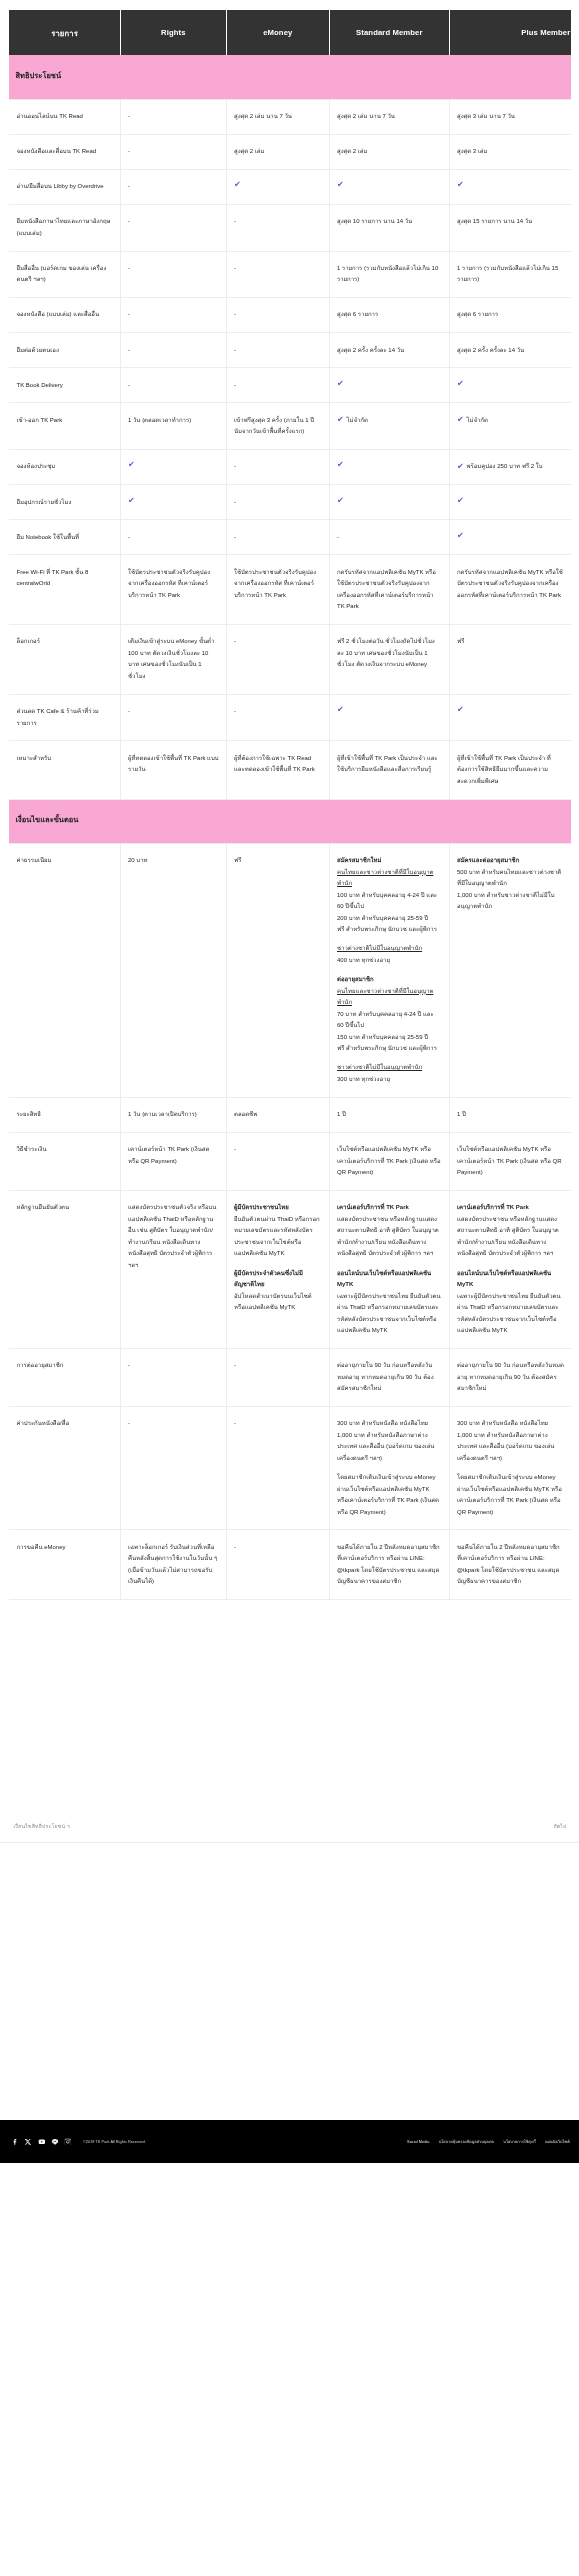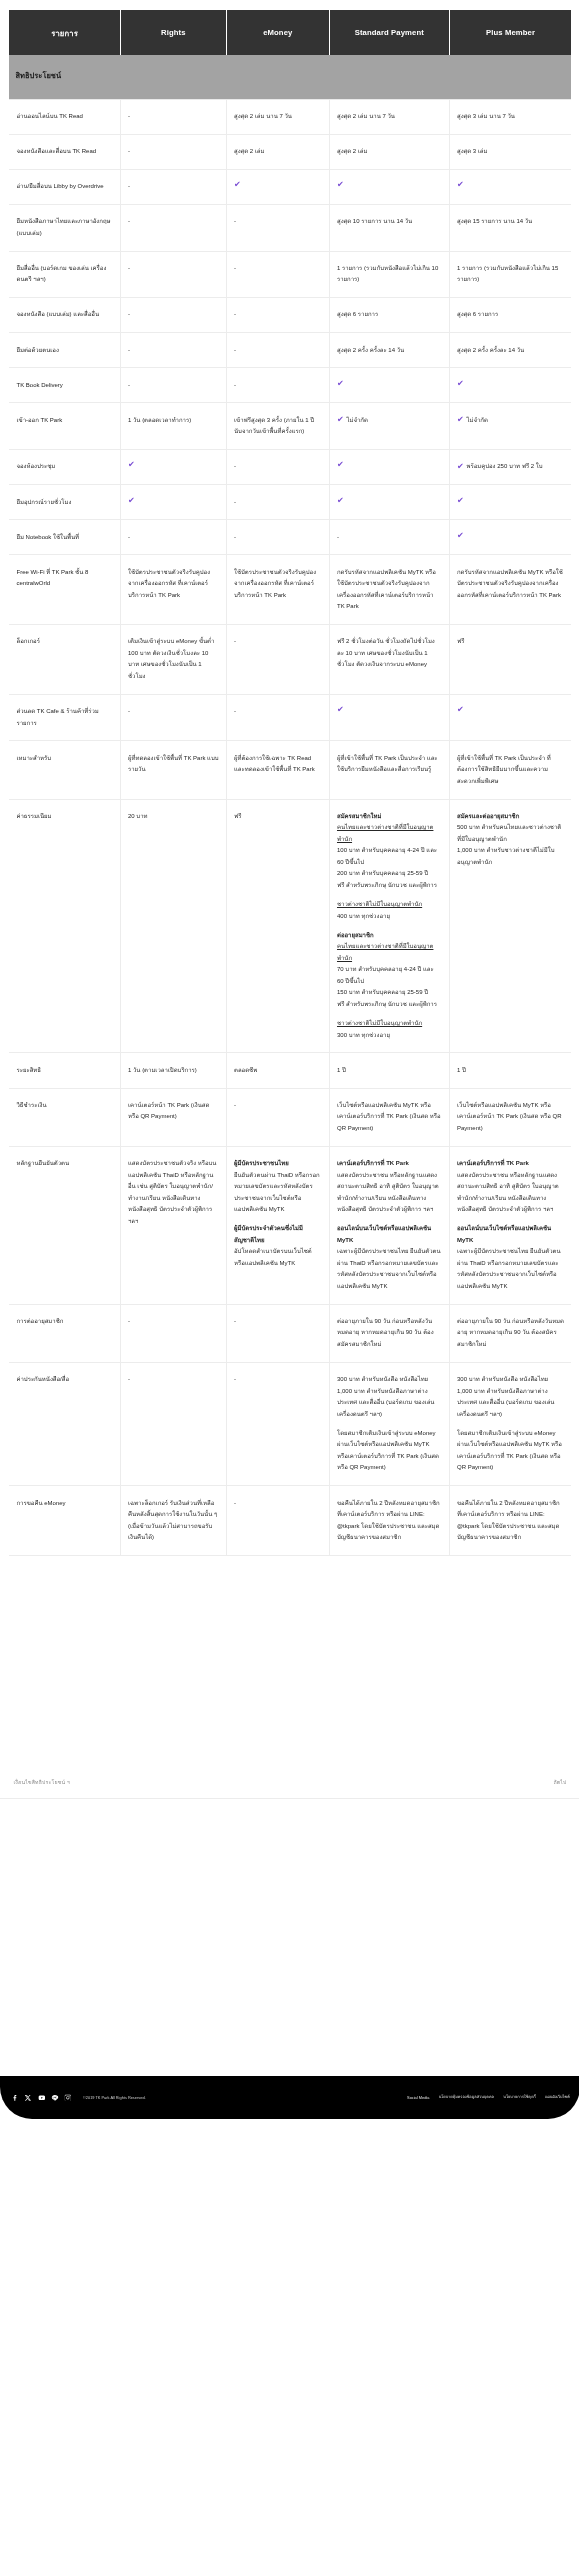--- a/index.html
+++ b/index.html
@@ -6,21 +6,20 @@
   html, body {
     margin: 0; padding: 0;
     background: #ffffff;
     font-family: "Liberation Sans", "DejaVu Sans", sans-serif;
   }
   .page {
     width: 580px;
     position: relative;
     background: #ffffff;
     overflow: hidden;
-    border-radius: 32px;
   }
 
   
   .cmp-wrap { padding: 0 9.3px; }
   table.cmp {
     width: 561px;
     border-collapse: collapse;
     table-layout: fixed;
     margin-top: 10.3px;
   }
@@ -34,30 +33,30 @@
     background: #333333;
     color: #ffffff;
     font-size: 7.7px;
     font-weight: bold;
     text-align: center;
     vertical-align: middle;
     height: 45px;
     border-right: 0.5px solid #ffffff;
     letter-spacing: 0.1px;
   }
-  thead th:last-child { border-right: none; }
+  thead th:last-child { border-right: none; text-align: right; }
 
   tr.section td {
     border: none;
     border-bottom: 0.5px solid #e9e9e9;
     padding: 13.4px 6.2px 15.5px 6.2px;
     font-size: 7.5px;
     font-weight: bold;
     color: #1a1a1a;
-    background: #a3a3a3;
+    background: #f9a8d4;
   }
 
   tbody td {
     border-bottom: 0.5px solid #ececec;
     border-right: 0.5px solid #ececec;
     padding: 11.3px 7.2px 11.3px 7.2px;
     font-size: 6px;
     line-height: 1.92;
     color: #262626;
     vertical-align: top;
@@ -148,21 +147,21 @@
           <col class="c1">
           <col class="c2">
           <col class="c3">
           <col class="c4">
       </colgroup>
       <thead>
         <tr>
           <th>รายการ</th>
           <th>Rights</th>
           <th>eMoney</th>
-          <th>Standard Payment</th>
+          <th>Standard Member</th>
           <th>Plus Member</th>
         </tr>
       </thead>
       <tbody id="cmp-body">
           <tr class="section">
             <td colspan="5">สิทธิประโยชน์</td>
           </tr>
           <tr>
             <td class="rowlabel">อ่านออนไลน์บน TK Read</td>
             <td><span class="dash">-</span></td>
@@ -293,20 +292,23 @@
             <td>
               <span class="chk chk-only">✔</span>
             </td>
           </tr>
           <tr>
             <td class="rowlabel">เหมาะสำหรับ</td>
             <td><span>ผู้ที่ทดลองเข้าใช้พื้นที่ TK Park แบบรายวัน</span></td>
             <td><span>ผู้ที่ต้องการใช้เฉพาะ TK Read และทดลองเข้าใช้พื้นที่ TK Park</span></td>
             <td><span>ผู้ที่เข้าใช้พื้นที่ TK Park เป็นประจำ และใช้บริการยืมหนังสือและสื่อการเรียนรู้</span></td>
             <td><span>ผู้ที่เข้าใช้พื้นที่ TK Park เป็นประจำ ที่ต้องการใช้สิทธิยืมมากขึ้นและความสะดวกเพิ่มพิเศษ</span></td>
+          </tr>
+          <tr class="section">
+            <td colspan="5">เงื่อนไขและขั้นตอน</td>
           </tr>
           <tr>
             <td class="rowlabel">ค่าธรรมเนียม</td>
             <td><span>20 บาท</span></td>
             <td><span>ฟรี</span></td>
             <td>
               <span class="blk bold">สมัครสมาชิกใหม่</span>
               <span class="blk ul">คนไทยและชาวต่างชาติที่มีใบอนุญาตพำนัก</span>
               <span class="blk">100 บาท สำหรับบุคคลอายุ 4-24 ปี และ 60 ปีขึ้นไป</span>
               <span class="blk">200 บาท สำหรับบุคคลอายุ 25-59 ปี</span>

